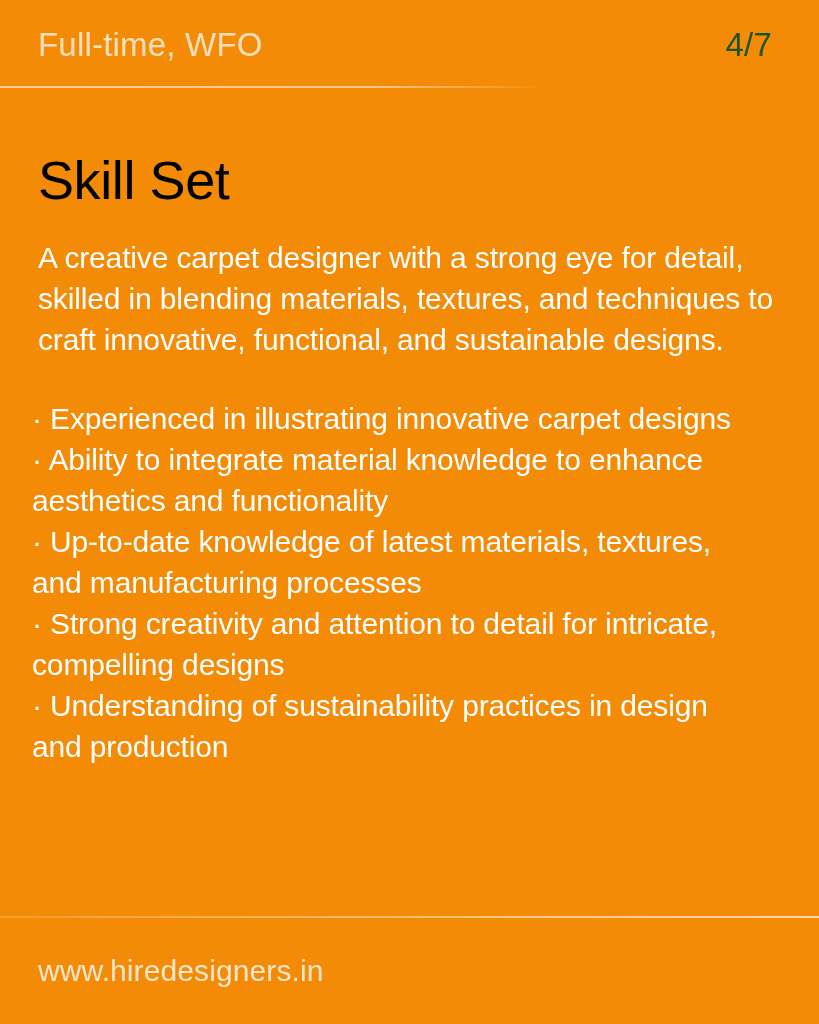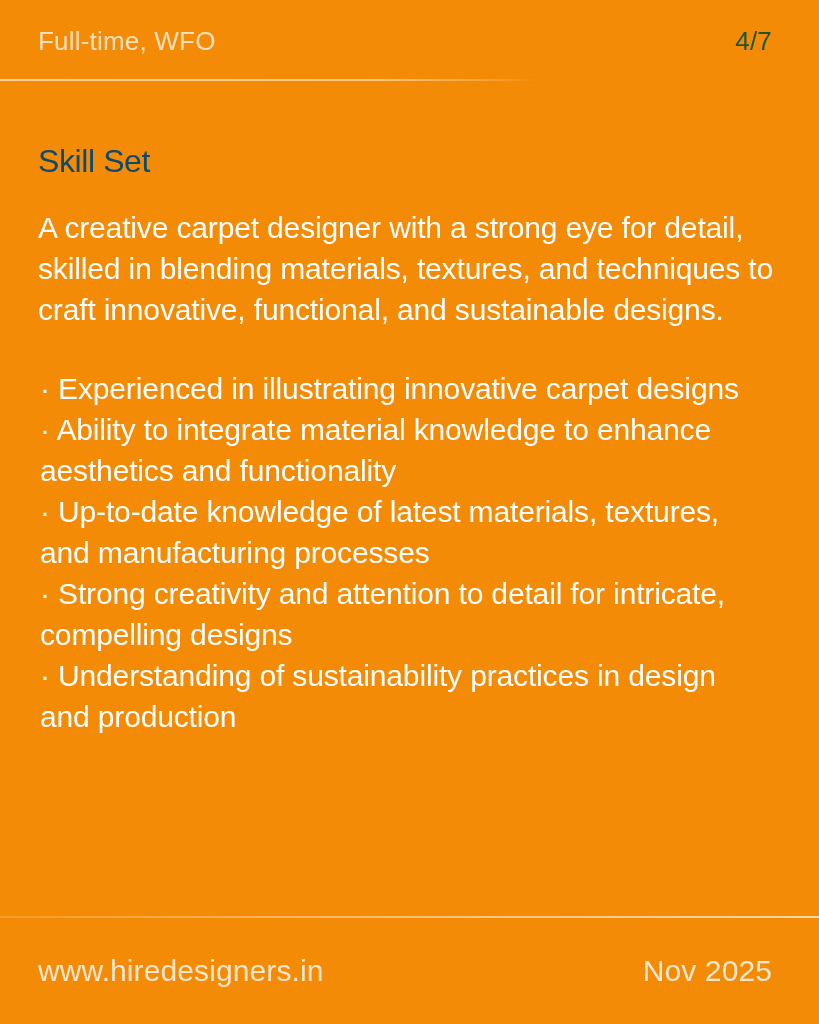--- a/index.html
+++ b/index.html
@@ -29,21 +29,21 @@
   .header {
     flex: 0 0 auto;
     box-sizing: border-box;
     padding: 28px 47px 0 38px;
     display: flex;
     align-items: baseline;
     justify-content: space-between;
   }
   .header-label,
   .header-counter {
-    font-size: 26px;
+    font-size: 33px;
     font-weight: 400;
     letter-spacing: 0.2px;
     color: #fbe3c4;
     opacity: 0.96;
     line-height: 1;
     white-space: nowrap;
   }
   .header-counter {
     color: #14532d;
   }
@@ -64,25 +64,25 @@
   .content {
     flex: 1 1 auto;
     box-sizing: border-box;
     padding: 0 40px 0 38px;
     overflow: hidden;
   }
 
   .title {
     margin: 0;
     padding-top: 64px;
-    font-size: 32px;
+    font-size: 54px;
     font-weight: 400;
     letter-spacing: -0.4px;
     line-height: 1.05;
-    color: #0c4a6e;
+    color: #000000;
   }
 
   .lede {
     margin: 0;
     padding-top: 28px;
     font-size: 30px;
     font-weight: 400;
     line-height: 41px;
     letter-spacing: -0.15px;
     color: #ffffff;
@@ -96,21 +96,20 @@
     padding-top: 38px;
     margin-left: -6px;
   }
   .bullet {
     font-size: 30px;
     font-weight: 400;
     line-height: 41px;
     letter-spacing: -0.15px;
     color: #ffffff;
     max-width: 720px;
-    margin-left: 8px;
   }
   .bullet .dot {
     display: inline;
   }
 
   
   .footer-rule {
     flex: 0 0 auto;
     height: 2px;
     background: linear-gradient(to right,
@@ -165,16 +164,15 @@
       <li class="bullet"><span class="dot">·</span> <span>Strong creativity and attention to detail for intricate, compelling designs</span></li>
       <li class="bullet"><span class="dot">·</span> <span>Understanding of sustainability practices in design and production</span></li>
     </ul>
 
   </div>
 
   <div class="footer-rule"></div>
 
   <div class="footer">
     <span class="footer-site">www.hiredesigners.in</span>
-    <span class="footer-date">Nov 2025</span>
   </div>
 
 </div>
 
 </body></html>

